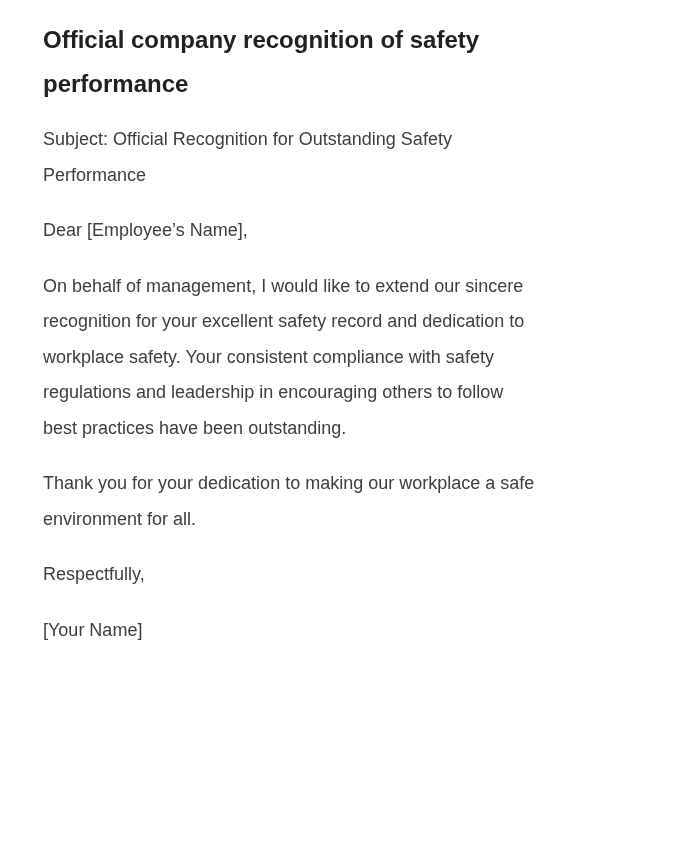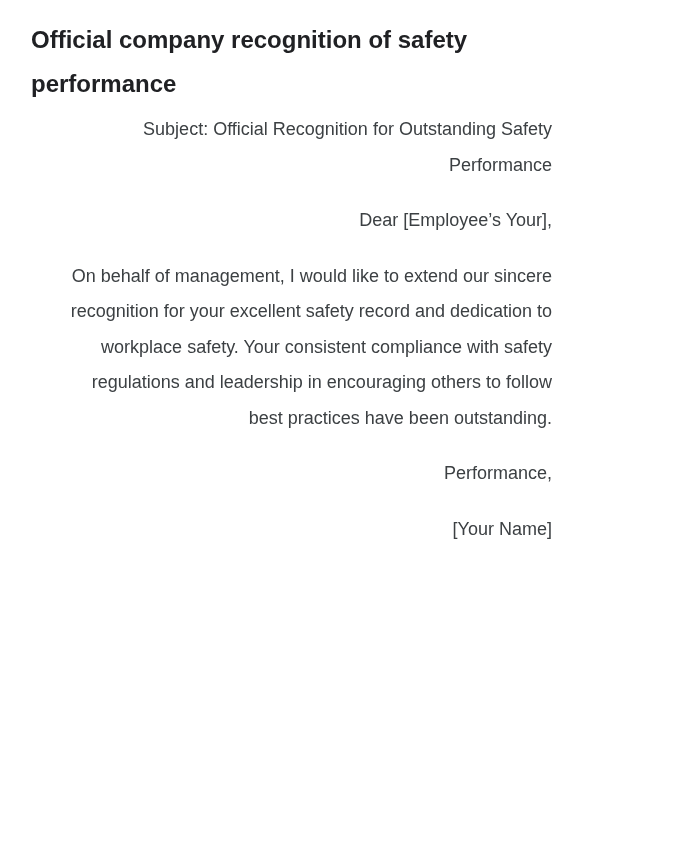--- a/index.html
+++ b/index.html
@@ -6,51 +6,52 @@
     margin: 0;
     padding: 0;
     background: #ffffff;
   }
   .page {
     position: relative;
     width: 572px;
     height: 841px;
     box-sizing: border-box;
     background: var(--bg, #ffffff);
-    padding: 18px 20px 0 31px;
+    padding: 18px 20px 0 43px;
     overflow: hidden;
     font-family: "Liberation Sans", "DejaVu Sans", sans-serif;
   }
   h1.doc-title {
     margin: 0 0 5px 0;
     font-size: 24px;
     line-height: 44px;
     font-weight: 700;
     color: var(--heading, #202124);
     white-space: pre-line;
   }
   p.doc-para {
-    margin: 6px 0 20px 0;
+    margin: 16px 0 20px 0;
     font-size: 18px;
     line-height: 35.5px;
     font-weight: 400;
     color: var(--body, #3c4043);
     white-space: pre-line;
-    text-align: right;
   }
 </style>
 </head>
 <body>
 
 <div class="page">
   <h1 class="doc-title">Official company recognition of safety
 performance</h1>
   <p class="doc-para">Subject: Official Recognition for Outstanding Safety
 Performance</p>
-  <p class="doc-para">Dear [Employee’s Your],</p>
+  <p class="doc-para">Dear [Employee’s Name],</p>
   <p class="doc-para">On behalf of management, I would like to extend our sincere
 recognition for your excellent safety record and dedication to
 workplace safety. Your consistent compliance with safety
 regulations and leadership in encouraging others to follow
 best practices have been outstanding.</p>
-  <p class="doc-para">Performance,</p>
+  <p class="doc-para">Thank you for your dedication to making our workplace a safe
+environment for all.</p>
+  <p class="doc-para">Respectfully,</p>
   <p class="doc-para">[Your Name]</p>
 </div>
 
 </body></html>

